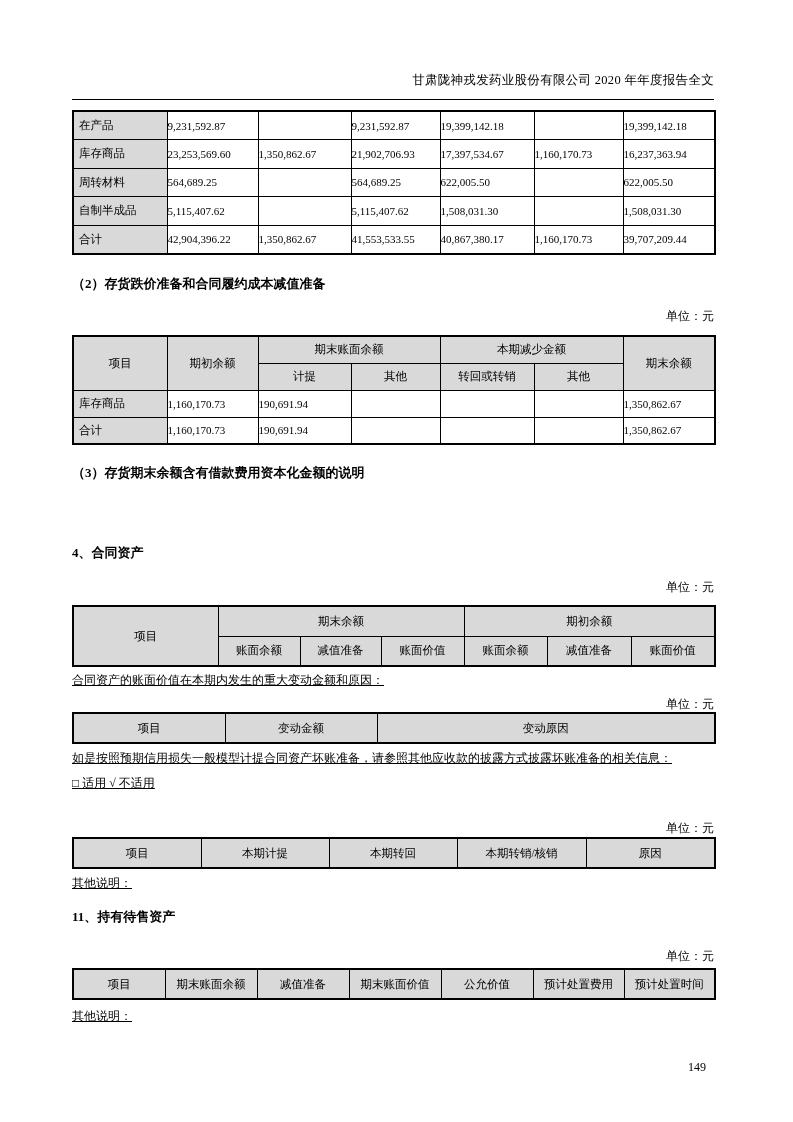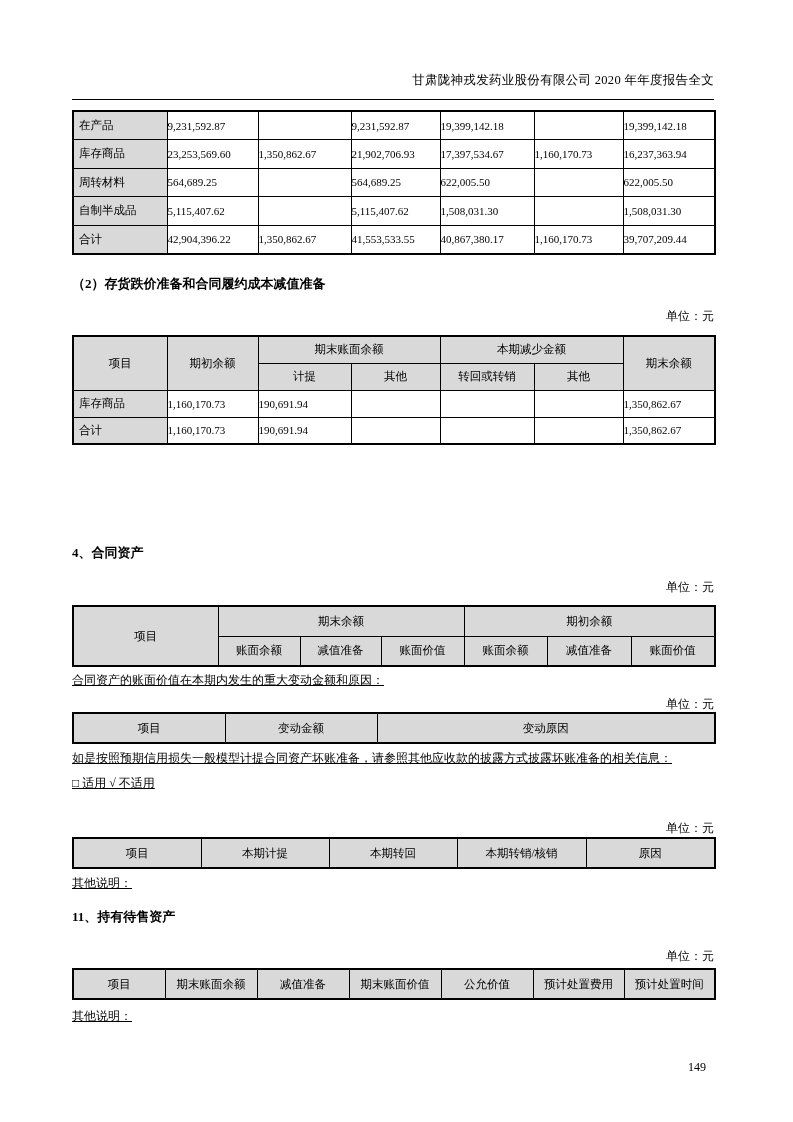--- a/index.html
+++ b/index.html
@@ -172,20 +172,21 @@
           <td class="num">1,160,170.73</td>
           <td class="num">190,691.94</td>
           <td class="num"></td>
           <td class="num"></td>
           <td class="num"></td>
           <td class="num">1,350,862.67</td>
         </tr>
       </tbody>
   </table>
 
+  <div class="abs heading" style="top:444px">（3）存货期末余额含有借款费用资本化金额的说明</div>
   <div class="abs heading" style="top:524px">4、合同资产</div>
   <div class="abs unit" style="top:559px">单位：元</div>
 
   <table class="tbl t3 abs" style="top:585px">
     <colgroup>
       <col style="width:145px">
         <col style="width:82px">
         <col style="width:81px">
         <col style="width:83px">
       <col style="width:83px">

